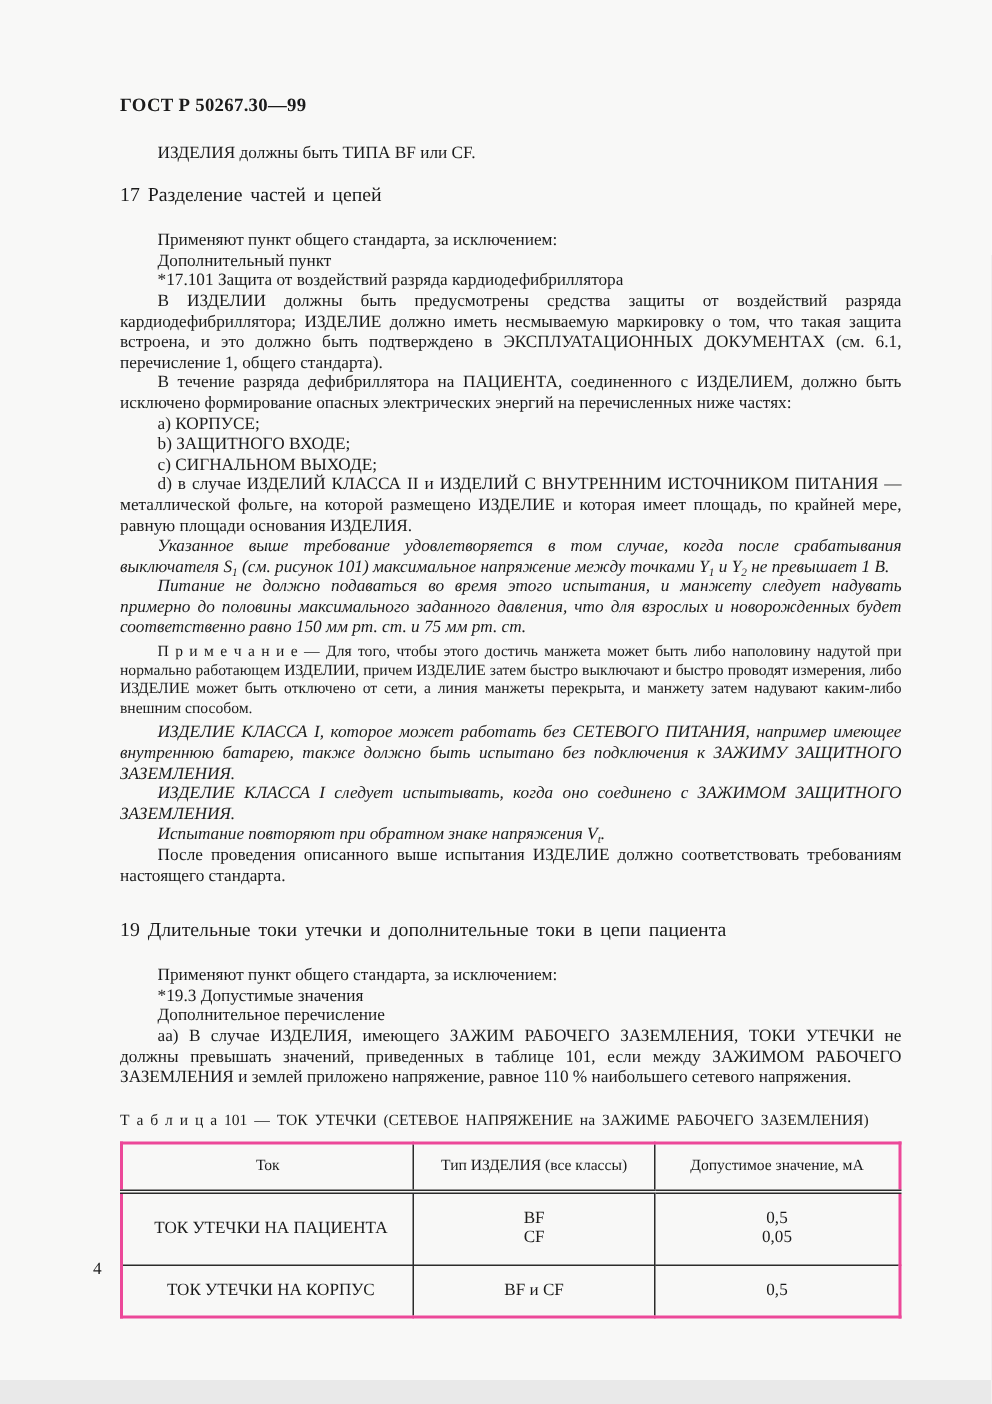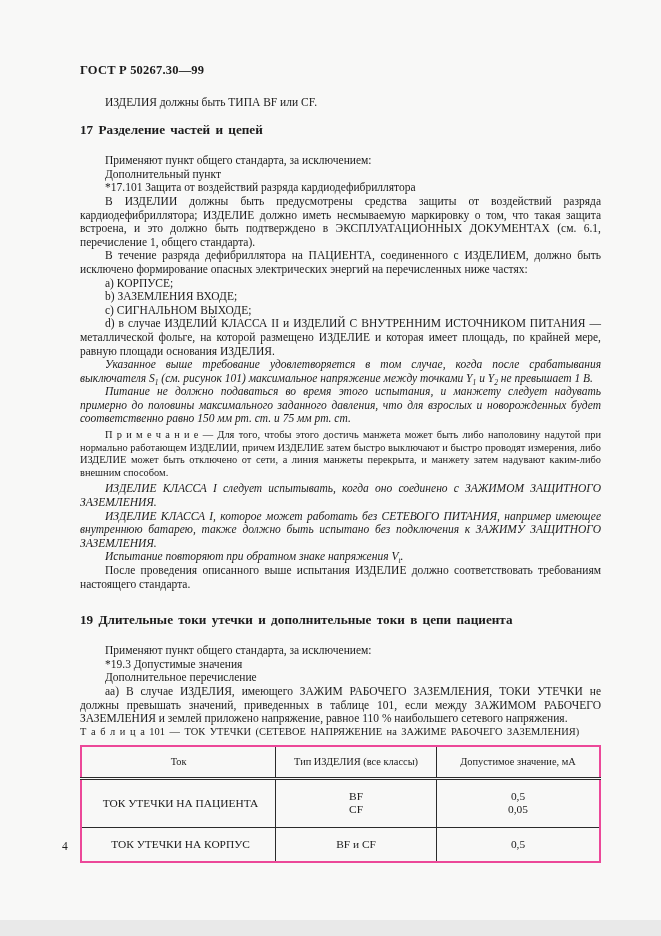--- a/index.html
+++ b/index.html
@@ -29,26 +29,27 @@
   }
   .para.italic { font-style: italic; }
   .para.note {
     font-size: 10.4px;
     line-height: 12.6px;
     margin: 3px 0 3px 0;
   }
   h2.heading {
     font-size: 13.2px;
     line-height: 15px;
-    font-weight: bold;
+    font-weight: normal;
     margin: 13px 0 17px 0;
     word-spacing: 2px;
   }
   section[data-name="section-19"] h2.heading { margin-top: 21px; }
   .table-caption {
+    margin-top: 16px;
     font-size: 10.4px;
     line-height: 12.5px;
     word-spacing: 2px;
   }
   table.leakage-table {
     width: 100%;
     margin-top: 7px;
     border-collapse: collapse;
     border: 2px solid #ec4899;
   }
@@ -95,28 +96,28 @@
 
   <section data-name="section-17">
     <h2 class="heading" data-name="section-17-heading">17 Разделение частей и цепей</h2>
     <div class="paras" data-name="section-17-body">
         <p class="para normal" data-name="paragraph"><span>Применяют пункт общего стандарта, за исключением:</span></p>
         <p class="para normal" data-name="paragraph"><span>Дополнительный пункт</span></p>
         <p class="para normal" data-name="paragraph"><span>*17.101 Защита от воздействий разряда кардиодефибриллятора</span></p>
         <p class="para normal" data-name="paragraph"><span>В ИЗДЕЛИИ должны быть предусмотрены средства защиты от воздействий разряда кардиодефибриллятора; ИЗДЕЛИЕ должно иметь несмываемую маркировку о том, что такая защита встроена, и это должно быть подтверждено в ЭКСПЛУАТАЦИОННЫХ ДОКУМЕНТАХ (см. 6.1, перечисление 1, общего стандарта).</span></p>
         <p class="para normal" data-name="paragraph"><span>В течение разряда дефибриллятора на ПАЦИЕНТА, соединенного с ИЗДЕЛИЕМ, должно быть исключено формирование опасных электрических энергий на перечисленных ниже частях:</span></p>
         <p class="para normal" data-name="paragraph"><span>a) КОРПУСЕ;</span></p>
-        <p class="para normal" data-name="paragraph"><span>b) ЗАЗЕМЛЕНИЯ ВХОДЕ;</span></p>
+        <p class="para normal" data-name="paragraph"><span>b) ЗАЩИТНОГО ВХОДЕ;</span></p>
         <p class="para normal" data-name="paragraph"><span>c) СИГНАЛЬНОМ ВЫХОДЕ;</span></p>
         <p class="para normal" data-name="paragraph"><span>d) в случае ИЗДЕЛИЙ КЛАССА II и ИЗДЕЛИЙ С ВНУТРЕННИМ ИСТОЧНИКОМ ПИТАНИЯ — металлической фольге, на которой размещено ИЗДЕЛИЕ и которая имеет площадь, по крайней мере, равную площади основания ИЗДЕЛИЯ.</span></p>
         <p class="para italic" data-name="paragraph"><span>Указанное выше требование удовлетворяется в том случае, когда после срабатывания выключателя S</span><sub>1</sub><span> (см. рисунок 101) максимальное напряжение между точками Y</span><sub>1</sub><span> и Y</span><sub>2</sub><span> не превышает 1 В.</span></p>
         <p class="para italic" data-name="paragraph"><span>Питание не должно подаваться во время этого испытания, и манжету следует надувать примерно до половины максимального заданного давления, что для взрослых и новорожденных будет соответственно равно 150 мм рт. ст. и 75 мм рт. ст.</span></p>
         <p class="para note" data-name="paragraph"><span>П р и м е ч а н и е — Для того, чтобы этого достичь манжета может быть либо наполовину надутой при нормально работающем ИЗДЕЛИИ, причем ИЗДЕЛИЕ затем быстро выключают и быстро проводят измерения, либо ИЗДЕЛИЕ может быть отключено от сети, а линия манжеты перекрыта, и манжету затем надувают каким-либо внешним способом.</span></p>
+        <p class="para italic" data-name="paragraph"><span>ИЗДЕЛИЕ КЛАССА I, которое может работать без СЕТЕВОГО ПИТАНИЯ, например имеющее внутреннюю батарею, также должно быть испытано без подключения к ЗАЖИМУ ЗАЩИТНОГО ЗАЗЕМЛЕНИЯ.</span></p>
         <p class="para italic" data-name="paragraph"><span>ИЗДЕЛИЕ КЛАССА I следует испытывать, когда оно соединено с ЗАЖИМОМ ЗАЩИТНОГО ЗАЗЕМЛЕНИЯ.</span></p>
-        <p class="para italic" data-name="paragraph"><span>ИЗДЕЛИЕ КЛАССА I, которое может работать без СЕТЕВОГО ПИТАНИЯ, например имеющее внутреннюю батарею, также должно быть испытано без подключения к ЗАЖИМУ ЗАЩИТНОГО ЗАЗЕМЛЕНИЯ.</span></p>
         <p class="para italic" data-name="paragraph"><span>Испытание повторяют при обратном знаке напряжения V</span><sub>t</sub><span>.</span></p>
         <p class="para normal" data-name="paragraph"><span>После проведения описанного выше испытания ИЗДЕЛИЕ должно соответствовать требованиям настоящего стандарта.</span></p>
       </div>
   </section>
 
   <section data-name="section-19">
     <h2 class="heading" data-name="section-19-heading">19 Длительные токи утечки и дополнительные токи в цепи пациента</h2>
     <div class="paras" data-name="section-19-body">
         <p class="para normal" data-name="paragraph"><span>Применяют пункт общего стандарта, за исключением:</span></p>
         <p class="para normal" data-name="paragraph"><span>*19.3 Допустимые значения</span></p>

